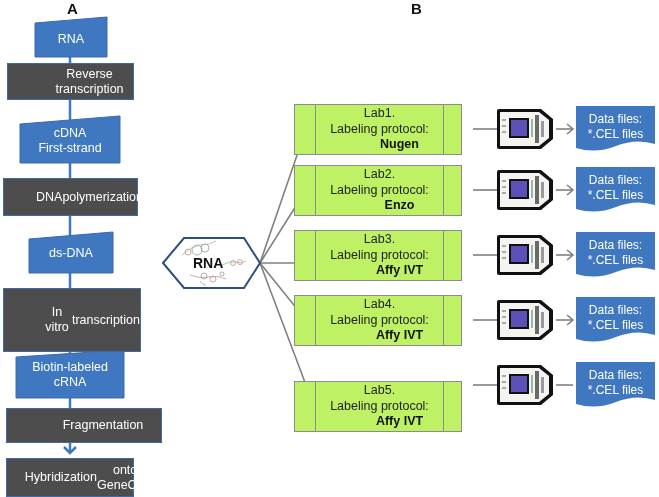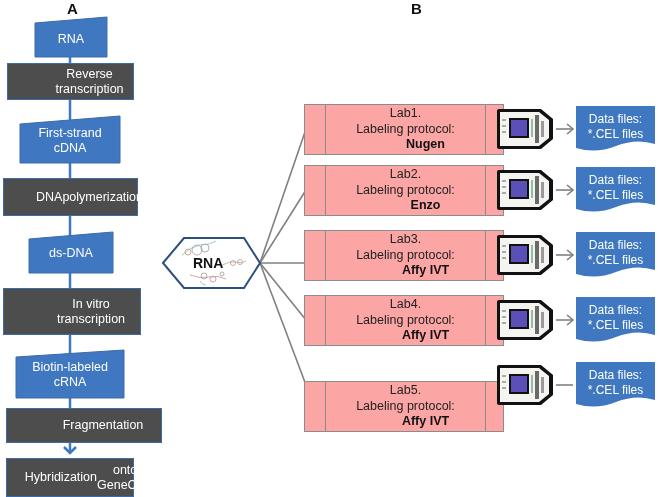--- a/index.html
+++ b/index.html
@@ -1,21 +1,21 @@
 <!DOCTYPE html>
 <html><head>
 <meta charset="utf-8">
 <style>
   html, body { margin:0; padding:0; background:#ffffff; }
   body { width:659px; height:497px; position:relative; overflow:hidden; font-family:"Liberation Sans", sans-serif; }
   .abs { position:absolute; }
   .panel-label { position:absolute; font-weight:bold; font-size:15px; color:#111; font-family:"Liberation Sans", sans-serif; }
   .node-text { position:absolute; left:0; right:0; text-align:center; color:#ffffff; font-size:12.5px; line-height:15px; }
   .dark-box { position:absolute; background:#4d4d4d; border:1.5px solid #3d6aa8; box-sizing:border-box; display:flex; align-items:center; justify-content:center; text-align:center; color:#fff; font-size:12.5px; line-height:15px;padding-left:38px; }
-  .lab-box { position:absolute; left:304px; width:200px; height:51px; background:#fca5a5; border:1.5px solid #8c8c8c; box-sizing:border-box; }
+  .lab-box { position:absolute; left:294px; width:168px; height:51px; background:#bef264; border:1.5px solid #8c8c8c; box-sizing:border-box; }
   .lab-box .divl { position:absolute; left:20px; top:0; bottom:0; width:0; border-left:1.5px solid #8c8c8c; }
   .lab-box .divr { position:absolute; right:17px; top:0; bottom:0; width:0; border-left:1.5px solid #8c8c8c; }
   .lab-box .txt { position:absolute; left:20px; right:17px; top:1px; text-align:center; font-size:12.5px; line-height:15.5px; color:#222; }
   .lab-box .txt b { font-weight:bold; color:#111;padding-left:40px; }
   .file-text { position:absolute; text-align:center; color:#fff; font-size:12px; line-height:14.5px; }
   svg { position:absolute; left:0; top:0; }
 </style>
 </head>
 <body>
 
@@ -31,40 +31,40 @@
   <polygon points="35,23 107,17 107,57 35,57" fill="#3f78c1" stroke="#3d6aa8" stroke-width="1"></polygon>
   <polygon points="20,124 120,116 120,163 20,163" fill="#3f78c1" stroke="#3d6aa8" stroke-width="1"></polygon>
   <polygon points="29,239 113,232 113,273 29,273" fill="#3f78c1" stroke="#3d6aa8" stroke-width="1"></polygon>
   <polygon points="16,357 124,350 124,398 16,398" fill="#3f78c1" stroke="#3d6aa8" stroke-width="1"></polygon>
 </svg>
 
 <div class="abs" style="left:35px; top:32px; width:72px;">
   <div class="node-text" style="position:relative;">RNA</div>
 </div>
 <div class="abs" style="left:20px; top:126px; width:100px; text-align:center;">
+  <div class="node-text" style="position:relative;">cDNA</div>
   <div class="node-text" style="position:relative;">First-strand</div>
-  <div class="node-text" style="position:relative;">cDNA</div>
 </div>
 <div class="abs" style="left:29px; top:246px; width:84px;">
   <div class="node-text" style="position:relative;">ds-DNA</div>
 </div>
 <div class="abs" style="left:16px; top:360px; width:108px;">
   <div class="node-text" style="position:relative;">Biotin-labeled</div>
   <div class="node-text" style="position:relative;">cRNA</div>
 </div>
 
 <div class="dark-box" style="left:7px; top:63px; width:127px; height:37px; flex-direction:column;">
   <div>Reverse</div>
   <div>transcription</div>
 </div>
 <div class="dark-box" style="left:3px; top:178px; width:135px; height:38px; ">
   <div>DNA</div>
   <div>polymerization</div>
 </div>
-<div class="dark-box" style="left:3px; top:288px; width:138px; height:47px; flex-direction:column;">
+<div class="dark-box" style="left:3px; top:288px; width:138px; height:64px; flex-direction:row;justify-content:flex-end;">
   <div>In vitro</div>
   <div>transcription</div>
 </div>
 <div class="dark-box" style="left:6px; top:408px; width:156px; height:35px;">
   <div>Fragmentation</div>
 </div>
 <div class="dark-box" style="left:6px; top:458px; width:128px; height:39px; flex-direction:row;">
   <div>Hybridization</div>
   <div>onto GeneChip</div>
 </div>

